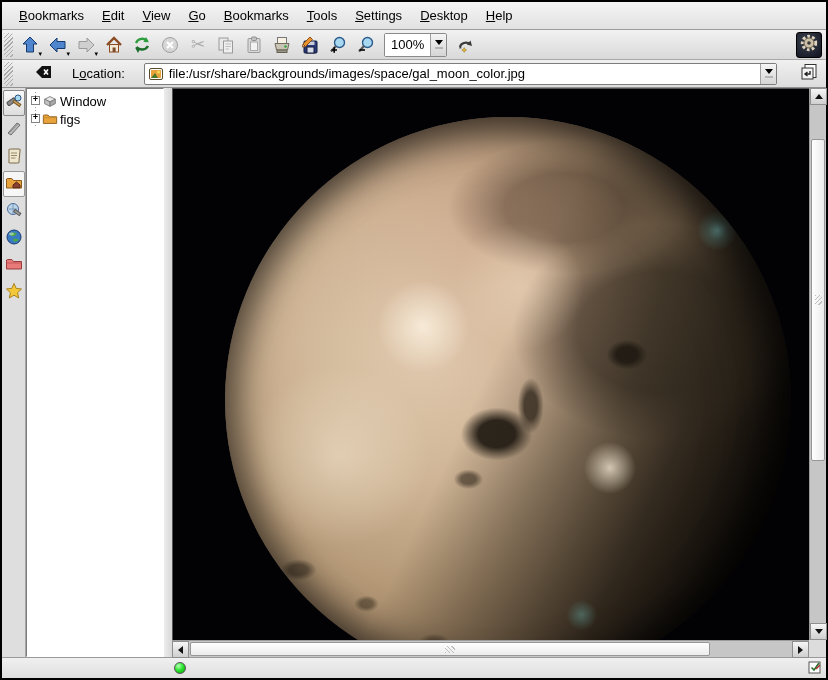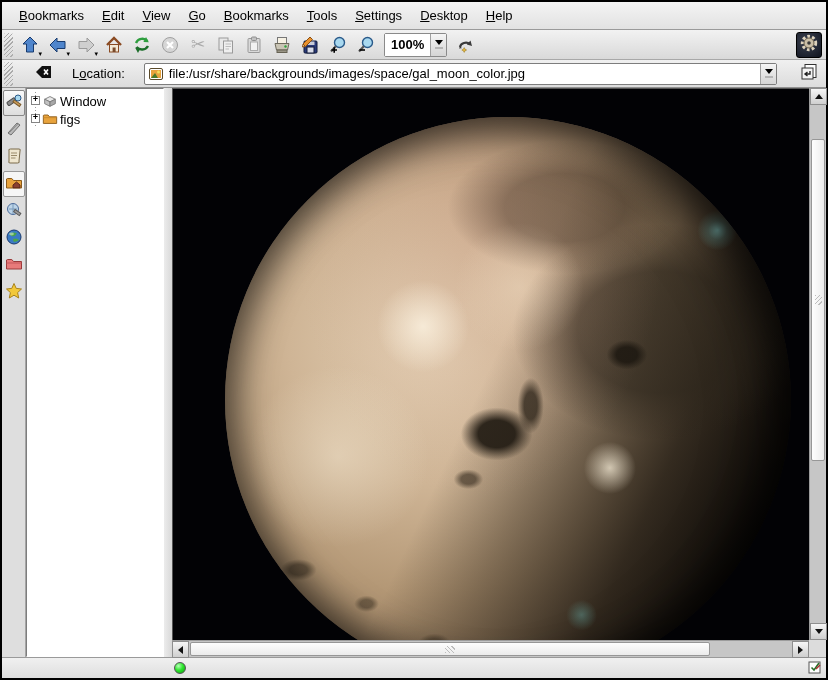--- a/index.html
+++ b/index.html
@@ -12,21 +12,21 @@
   .menu-item { display:inline-block; padding:4px 9px; cursor:default; }
   .menu-item::first-letter { text-decoration:underline; }
 
   
   .toolbar { height:30px; background:linear-gradient(#f2f2f2,#d9d9d9); display:flex; align-items:center; border-bottom:1px solid #a8a8a8; flex:none; padding-right:4px; }
   .tb-handle { width:9px; height:24px; margin:0 3px 0 2px; background:repeating-linear-gradient(135deg,#aaa 0 1px,transparent 1px 3px); border-radius:2px; }
   .tb-btn { position:relative; width:28px; height:26px; display:flex; align-items:center; justify-content:center; border:1px solid transparent; border-radius:2px; }
   .tb-btn svg { display:block; }
   .sub-arrow { position:absolute; bottom:0px; right:1px; font-size:7px; line-height:7px; color:#000; }
   .zoom-combo { display:flex; align-items:stretch; height:24px; margin:0 4px; border:1px solid #8a8a8a; background:#fff; border-radius:2px; }
-  .zoom-value { padding:3px 6px 0 6px; min-width:44px; background:#fff;font-weight:bold; }
+  .zoom-value { padding:3px 6px 0 6px; min-width:44px; background:#fff; }
   .combo-arrow-btn { width:16px; background:linear-gradient(#f5f5f5,#d5d5d5); border-left:1px solid #a0a0a0; display:flex; flex-direction:column; align-items:center; justify-content:center; gap:2px; }
   .combo-arrow-btn .tri { width:0; height:0; border-left:4px solid transparent; border-right:4px solid transparent; border-top:5px solid #000; }
   .combo-arrow-btn .bar { width:8px; height:2px; background:#b5b5b5; }
   .logo-box { margin-left:auto; width:26px; height:26px; background:radial-gradient(circle at 40% 35%,#3c4250,#10141f); border:1px solid #000; border-radius:3px; display:flex; align-items:center; justify-content:center; }
 
   
   .locationbar { height:28px; background:linear-gradient(#f0f0f0,#dcdcdc); display:flex; align-items:center; border-bottom:1px solid #909090; flex:none; gap:19px; padding-right:4px; }
   .loc-label { white-space:nowrap; }
   .loc-label .accel { text-decoration:underline; }
   .url-combo { flex:1; height:22px; border:1px solid #7d7d7d; background:#fff; display:flex; align-items:center; border-radius:2px; }

